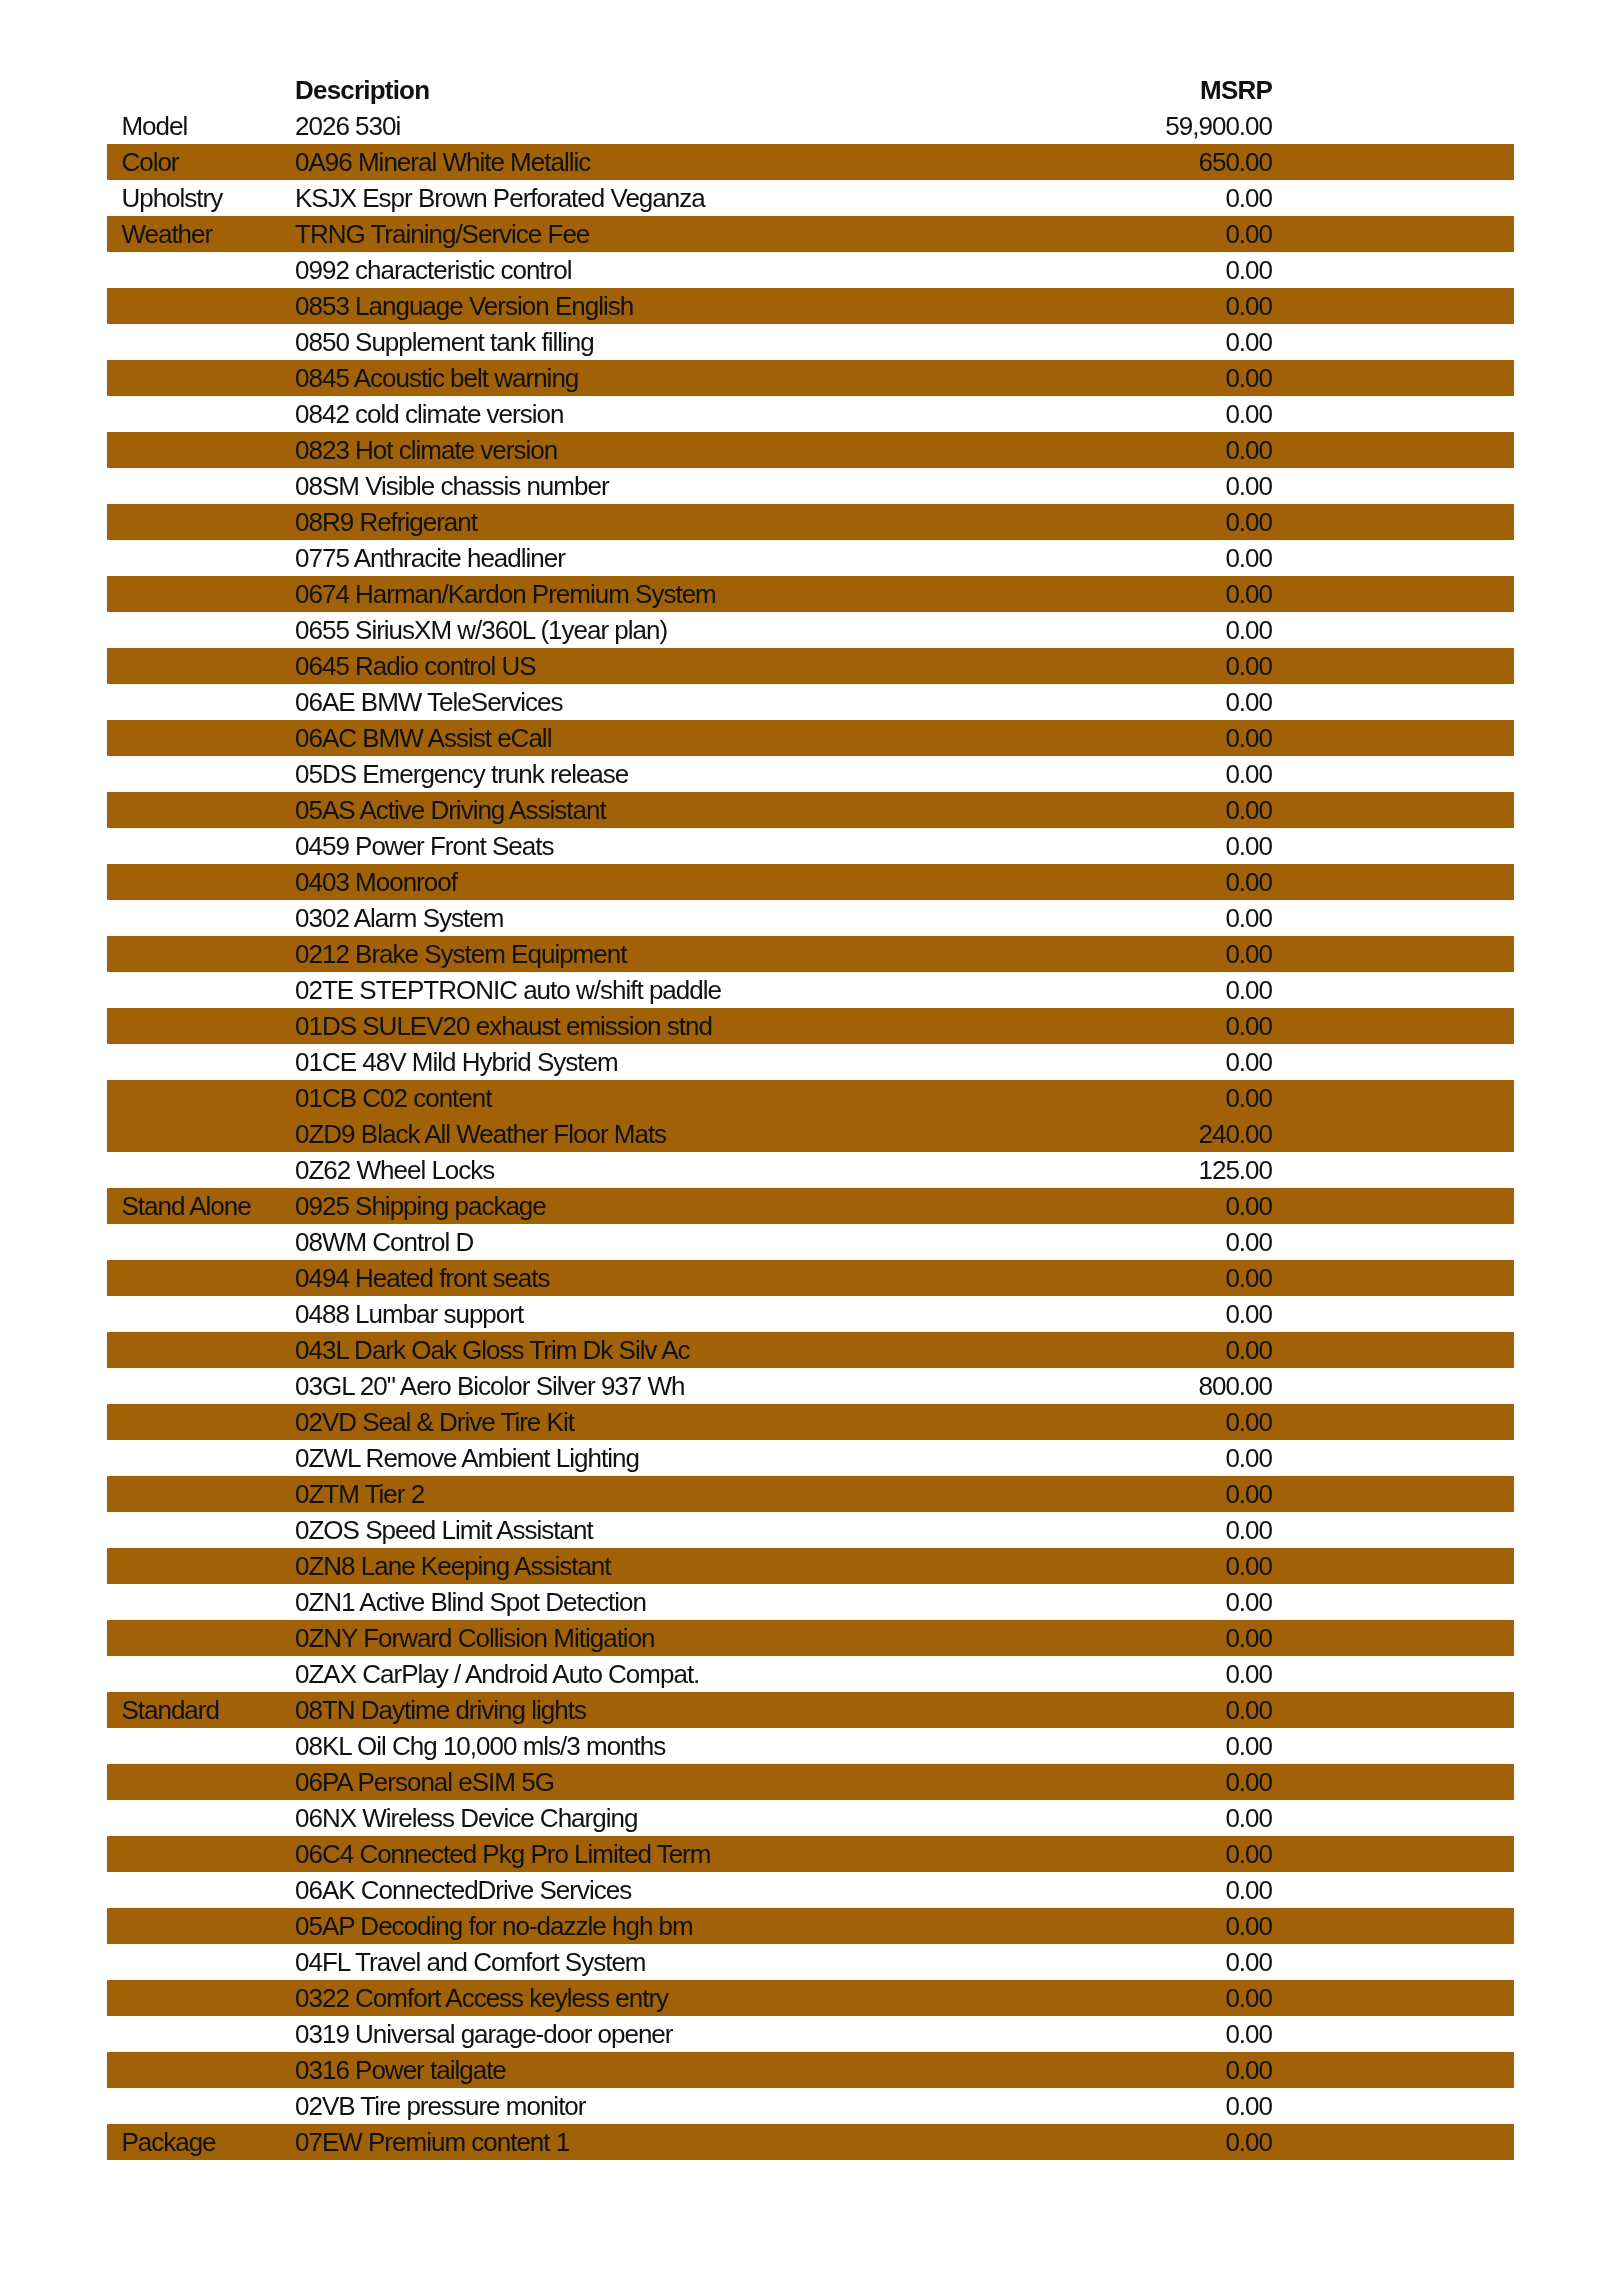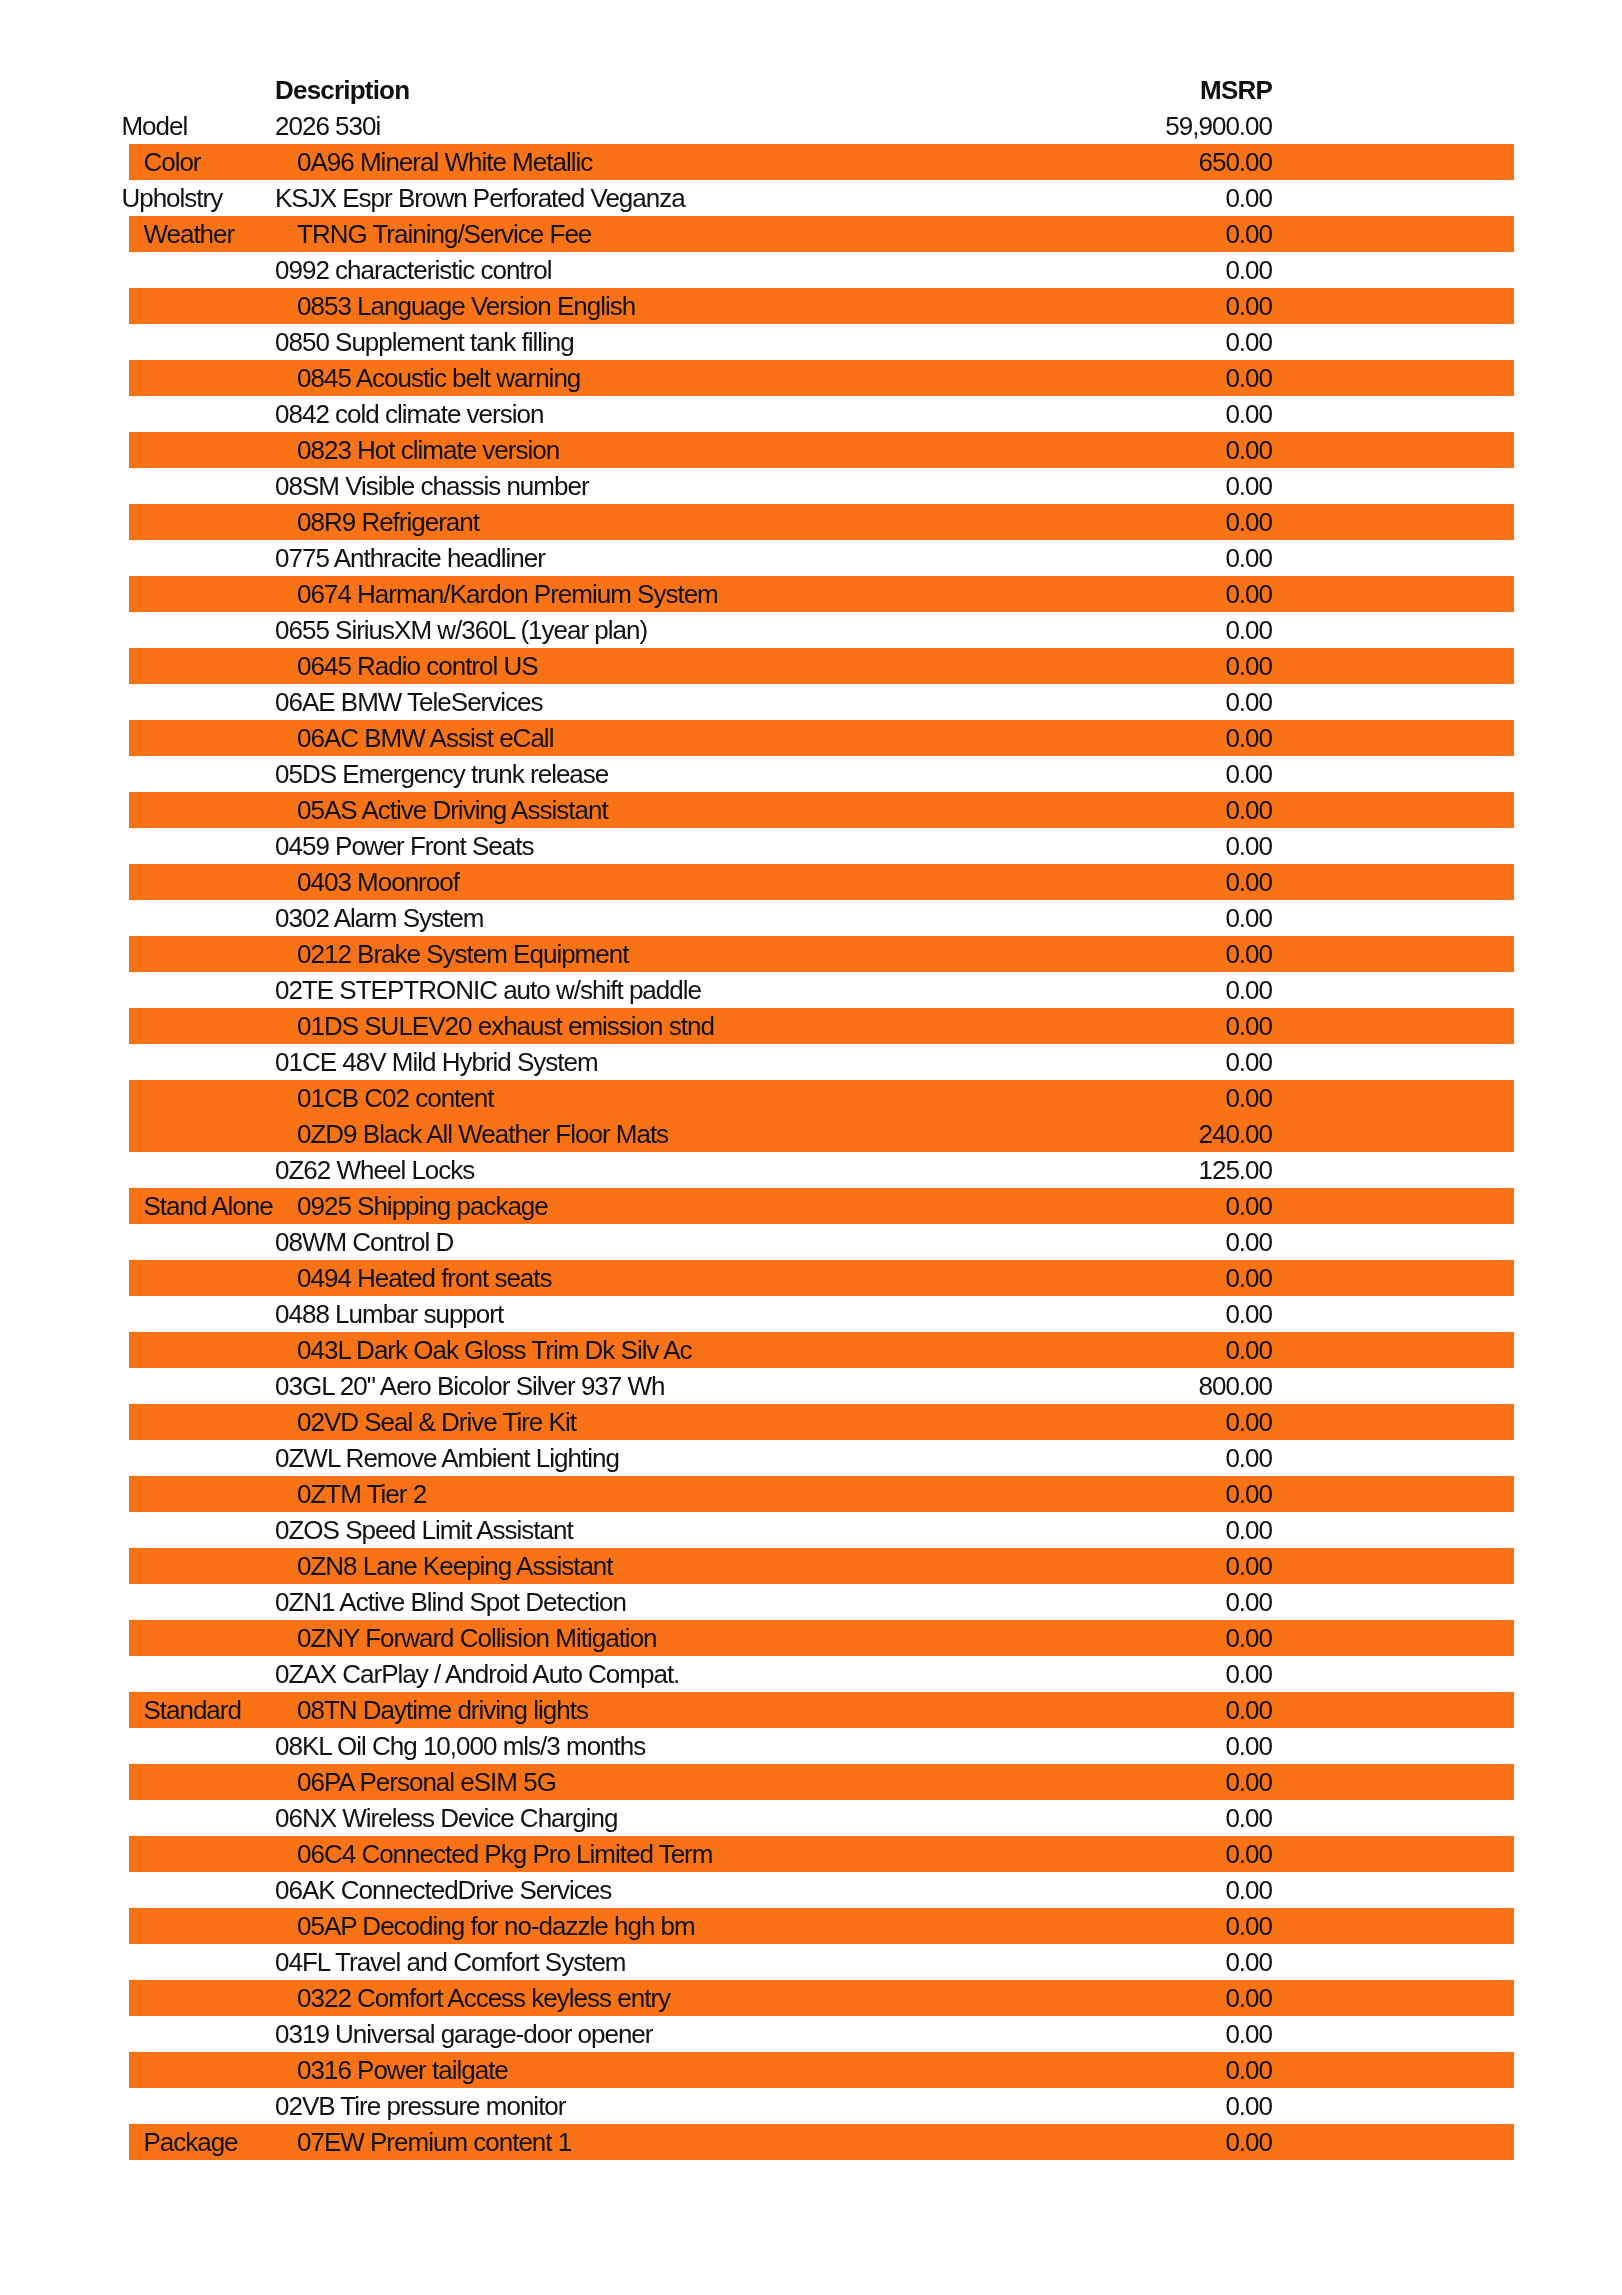--- a/index.html
+++ b/index.html
@@ -1,24 +1,24 @@
 <!DOCTYPE html>
 <html style="font-size:10.5px"><head>
 <meta charset="utf-8">
 <style>
   html, body { margin: 0; padding: 0; background: #ffffff; }
   body { width: 1622px; height: 2295px; position: relative; overflow: hidden;
          font-family: "Liberation Sans", sans-serif; color: #111111; }
   .sheet { position: absolute; left: 107px; top: 72px; width: 1407px; }
   .row { position: relative; height: 36px; display: flex; align-items: center;
          font-size: 26px; letter-spacing: -1px; }
-  .row.striped { background: #f97316; margin-left: 22px; }
+  .row.striped { background: #a16207; }
   .row.header { font-weight: bold; letter-spacing: -0.8px; }
   .cat { position: absolute; left: 14.4px; white-space: nowrap; text-align: center; }
-  .desc { position: absolute; left: 168px; white-space: nowrap; }
+  .desc { position: absolute; left: 188px; white-space: nowrap; }
   .msrp { position: absolute; right: 242px; white-space: nowrap; text-align: center; }
 </style>
 </head>
 <body>
 
 <div class="sheet">
   <div class="row header">
     <span class="cat"></span>
     <span class="desc">Description</span>
     <span class="msrp">MSRP</span>

